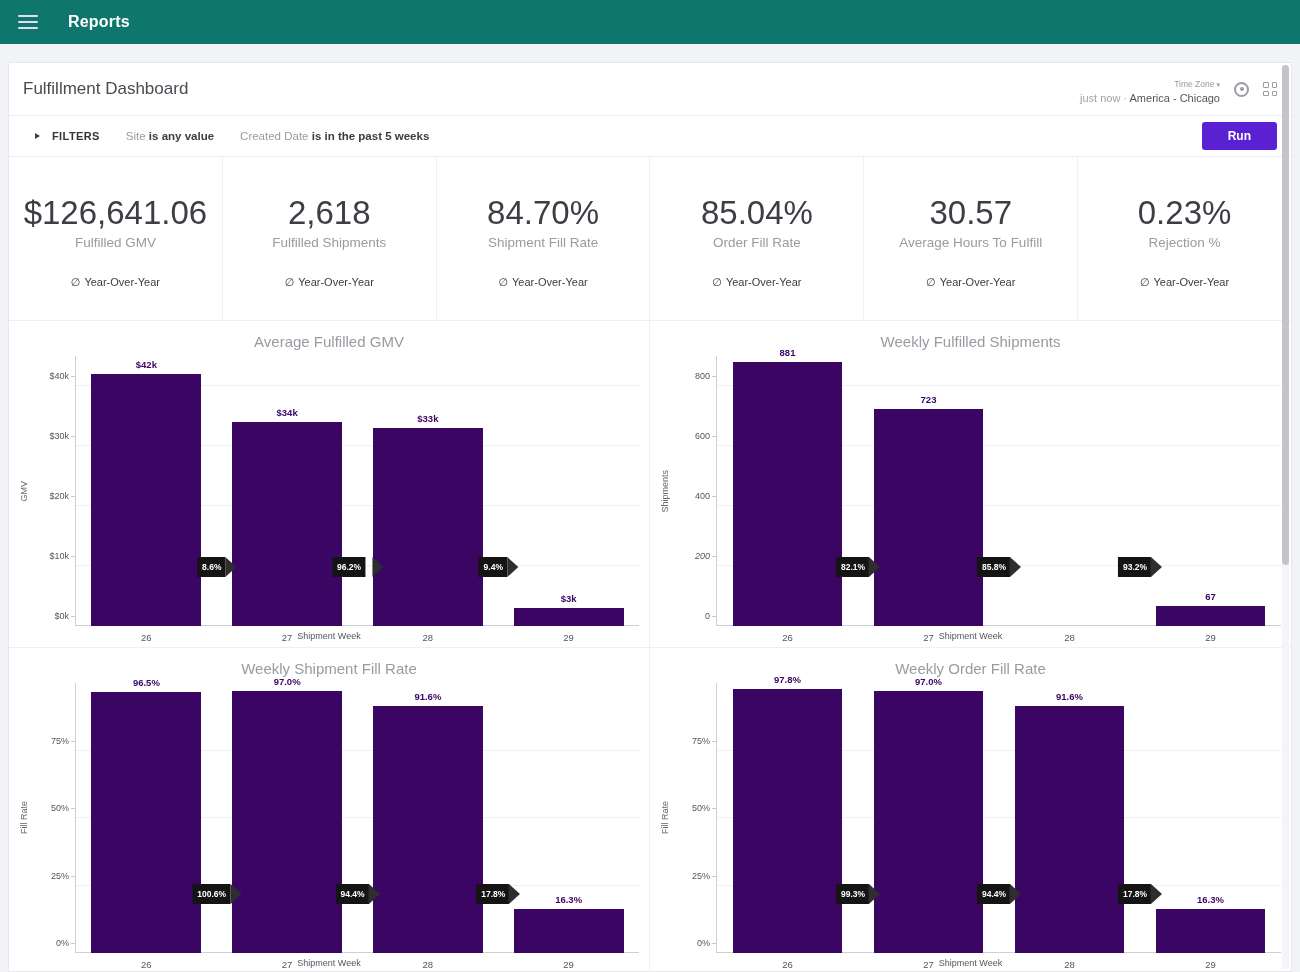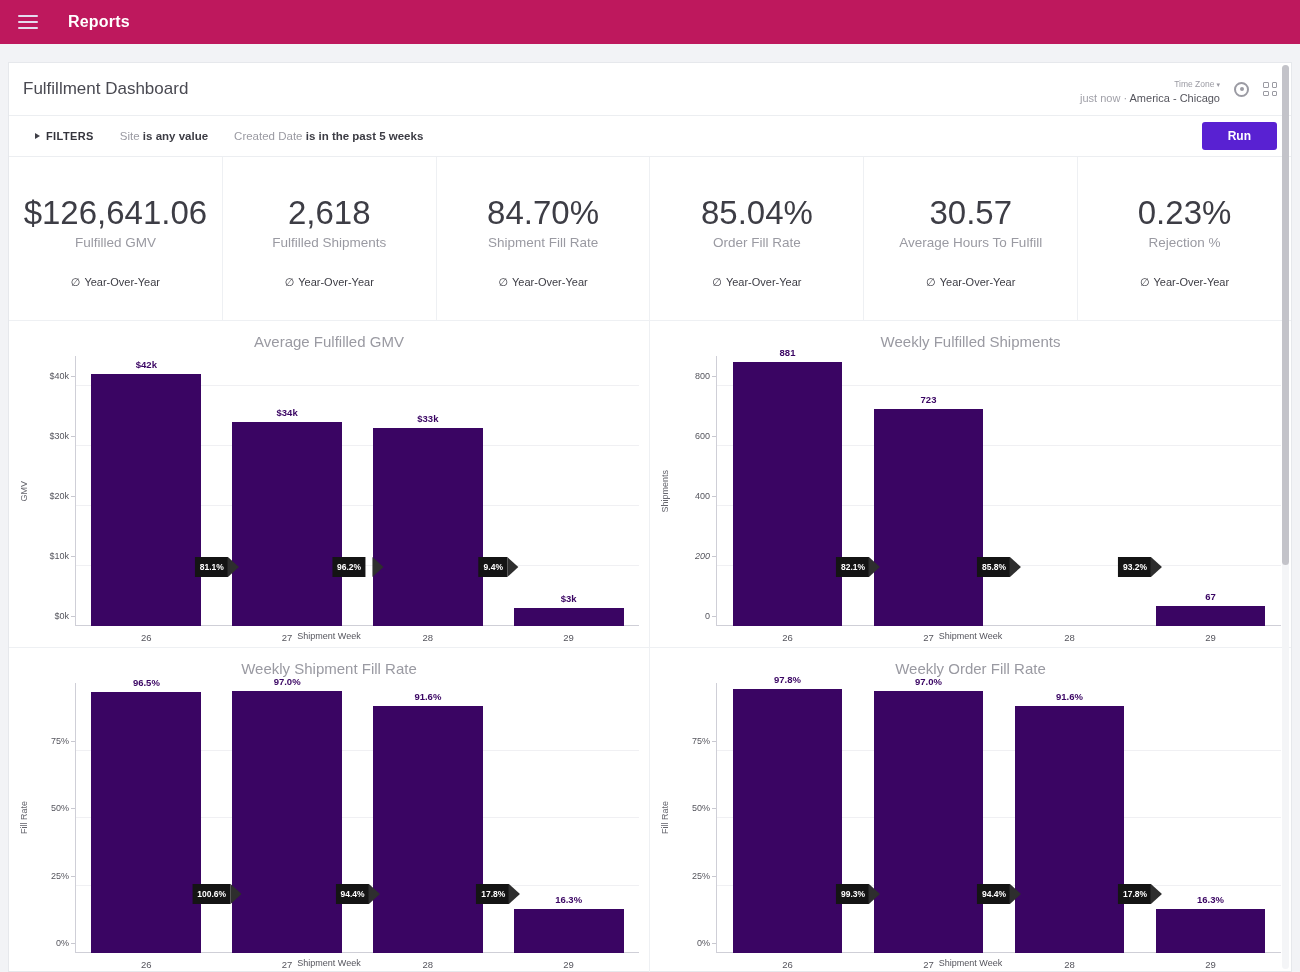--- a/index.html
+++ b/index.html
@@ -4,21 +4,21 @@
 <style>
   * { box-sizing: border-box; margin: 0; padding: 0; }
   html, body {
     width: 1300px; height: 972px;
     font-family: "Liberation Sans", sans-serif;
     background: #f2f3f6; overflow: hidden;
   }
 
   
   .appbar {
-    height: 44px; background: #be185d;
+    height: 44px; background: #0f766e;
     display: flex; align-items: center; padding: 11px 18px;
   }
   .hamburger { width: 20px; display: flex; flex-direction: column; gap: 4px; cursor: pointer; }
   .hamburger span { display: block; height: 2px; background: #e4dbef; border-radius: 1px; }
   .appbar-title {
     color: #ffffff; font-size: 16px; font-weight: bold;
     margin-left: 30px; letter-spacing: .2px;
   }
 
   
@@ -55,21 +55,21 @@
   .grid-ic { width: 14px; height: 14px; display: grid; grid-template-columns: 1fr 1fr; gap: 3px; }
   .grid-ic i { display: block; border: 1.5px solid #9b9ba3; border-radius: 1px; }
 
   
   .filterbar {
     height: 41px; border-bottom: 1px solid #eceef1;
     display: flex; align-items: center; padding: 0 14px;
     background: #fff;
   }
   .filters-toggle {
-    display: flex; align-items: center; gap: 6px; margin-left: 12px;
+    display: flex; align-items: center; gap: 12px; margin-left: 12px;
     cursor: pointer;
   }
   .tri { width: 0; height: 0; border-left: 5px solid #3f3f47;
          border-top: 3.5px solid transparent; border-bottom: 3.5px solid transparent; }
   .filters-word { font-size: 11px; font-weight: bold; color: #34343c; letter-spacing: .4px; }
   .filter-item { font-size: 11.5px; color: #9a9aa2; margin-left: 26px; }
   .filter-item b { color: #3c3c44; font-weight: bold; }
   .run-btn {
     margin-left: auto; background: #5921d2; color: #fff;
     font-size: 12px; font-weight: bold; border: none; border-radius: 3px;
@@ -304,21 +304,21 @@
                 </div>
               </div>
               <div class="barslot">
                 <div class="xlab">29</div>
                 <div class="bar" style="height: 6.66667%;">
                   <div class="bar-label">$3k</div>
                 </div>
               </div>
             </div>
             <div class="delta-arrow" style="left: 25%; bottom: 22%;">
-              <span class="delta-body">81.1%</span>
+              <span class="delta-body">8.6%</span>
               <span class="delta-tip"></span>
             </div>
             <div class="delta-arrow" style="left: 50%; bottom: 22%; gap: 7px;">
               <span class="delta-body">96.2%</span>
               <span class="delta-tip"></span>
             </div>
             <div class="delta-arrow" style="left: 75%; bottom: 22%;">
               <span class="delta-body">9.4%</span>
               <span class="delta-tip"></span>
             </div>

